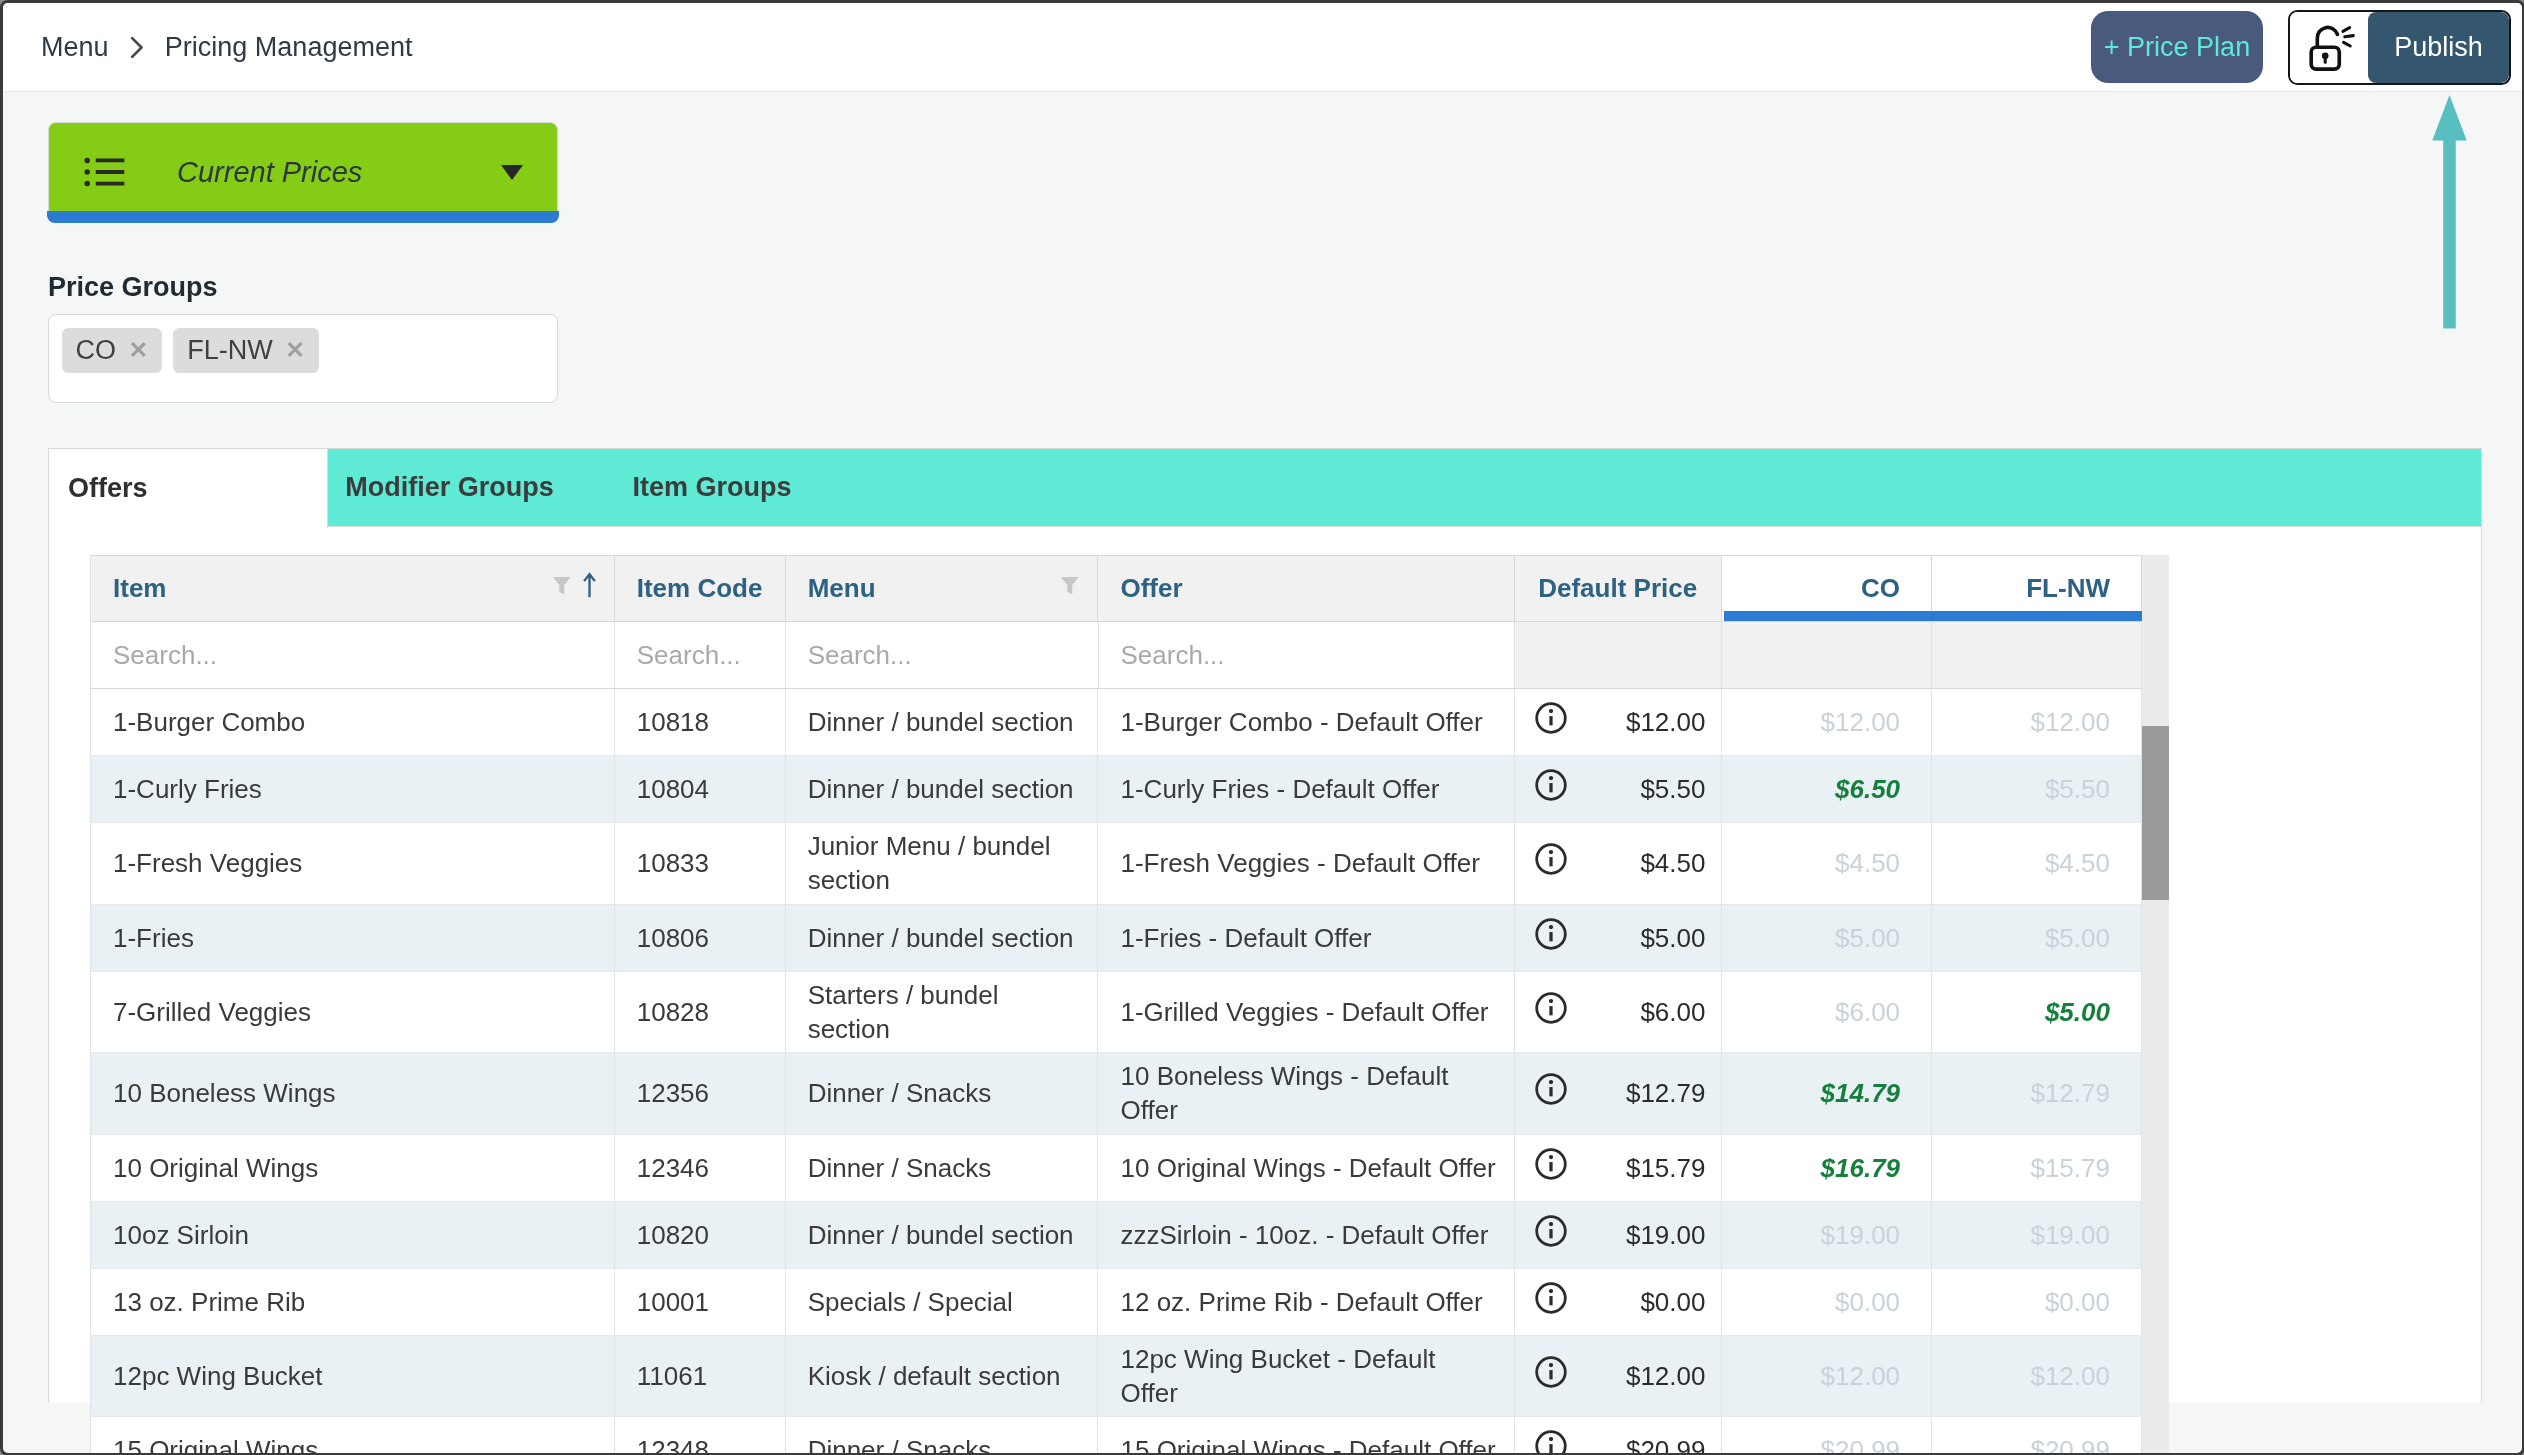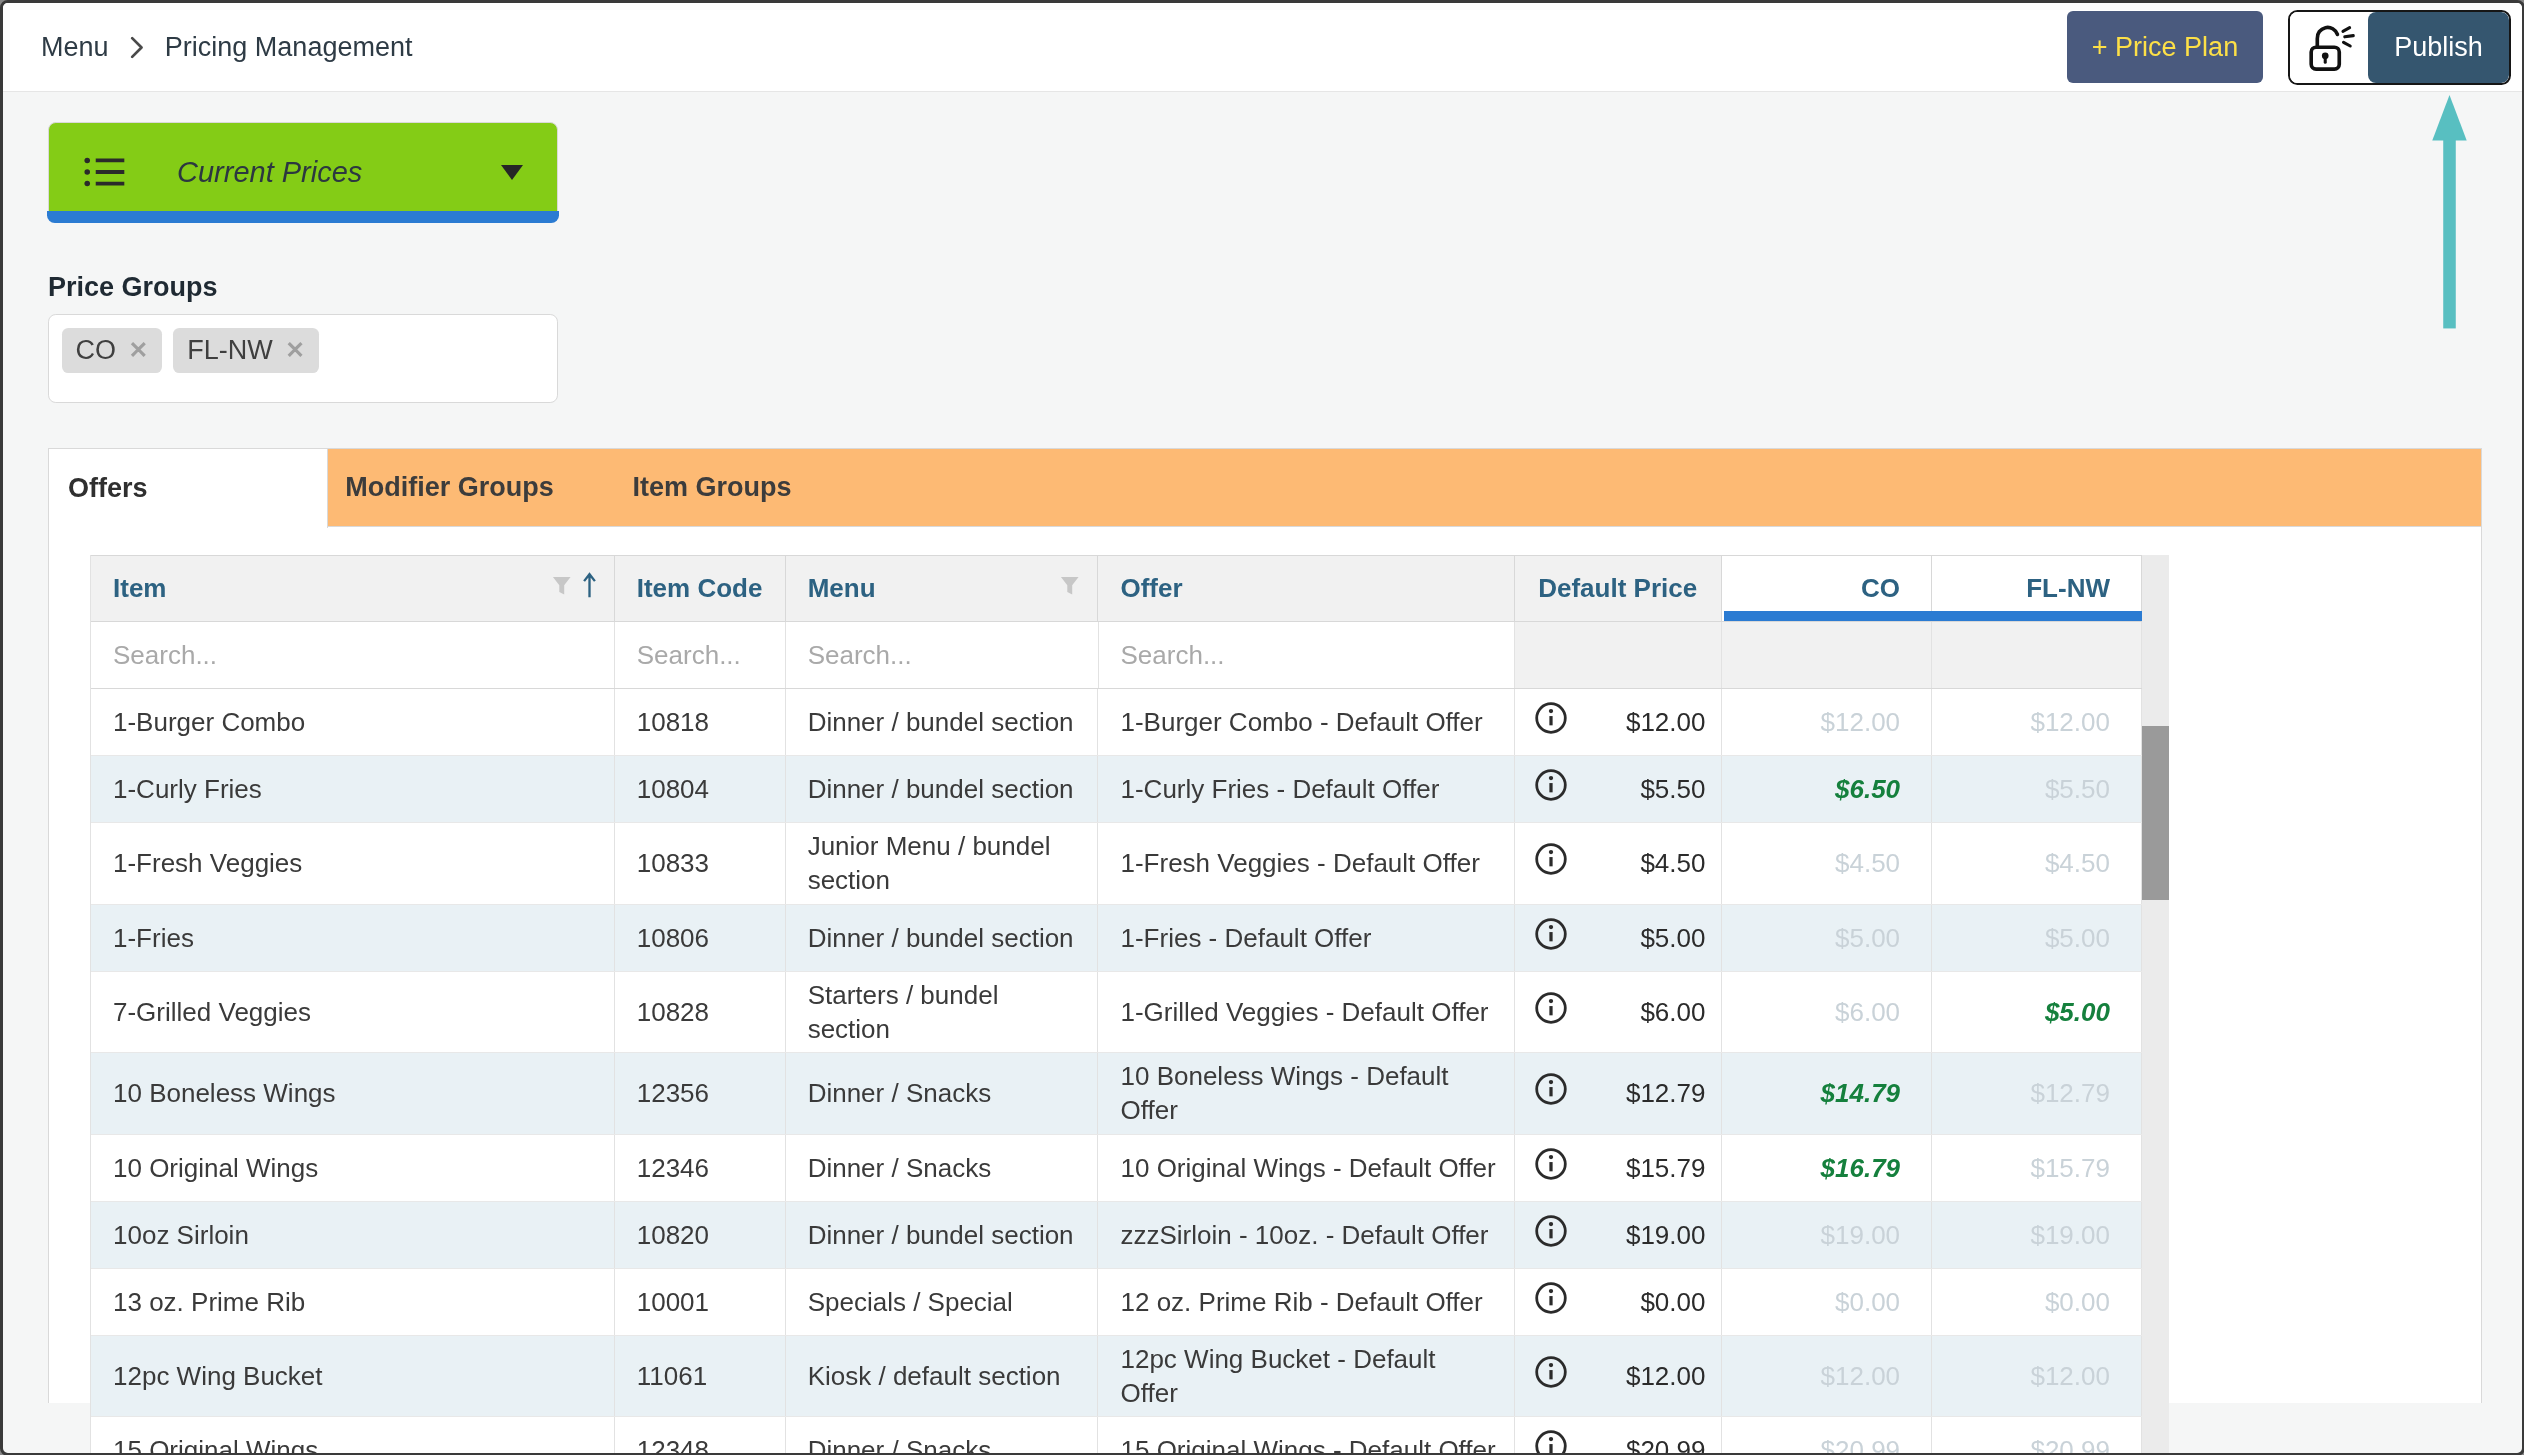--- a/index.html
+++ b/index.html
@@ -11,22 +11,22 @@
   
   #topbar{
     height:89px;background:#ffffff;border-bottom:1.6px solid #e6e6e6;
     display:flex;align-items:center;padding:0 11px 0 38px;
   }
   .crumbs{display:flex;align-items:center;gap:20.3px;font-size:27px;color:#2e3b45;}
   .crumb{cursor:default;}
   .crumb-sep svg{display:block;}
   #topbar .spacer{flex:1;}
   .btn-price-plan{
-    background:#4a5a7e;color:#fde047;font-size:27px;border:none;border-radius:6px;
-    width:196px;height:72px;display:flex;align-items:center;justify-content:center;gap:7.8px;
+    background:#4a5a7e;color:#5eead4;font-size:27px;border:none;border-radius:17px;
+    width:172px;height:72px;display:flex;align-items:center;justify-content:center;gap:7.8px;
     cursor:pointer;
   }
   .publish-group{
     margin-left:25px;display:flex;height:75px;border:2.3px solid #161616;border-radius:9.4px;
     overflow:hidden;background:#fff;
   }
   .lock-seg{width:78px;display:flex;align-items:center;justify-content:center;background:#fff;}
   .publish-seg{
     width:141px;background:#35566f;color:#fff;font-size:27px;
     display:flex;align-items:center;justify-content:center;cursor:pointer;border-radius:8px;
@@ -54,21 +54,21 @@
     border-radius:7.8px;display:flex;align-items:flex-start;padding:12.5px;gap:11px;
   }
   .chip{
     background:#dcdcdc;border-radius:6.3px;height:45px;display:flex;align-items:center;
     padding:0 14px;gap:12.5px;font-size:27px;color:#3f3f3f;
   }
   .chip .chip-x{color:#9f9f9f;font-size:23.5px;font-weight:700;cursor:pointer;}
   
   .panel{margin-top:45px;width:2434px;height:955px;background:#fff;
     border:1.6px solid #d9d9d9;border-bottom:none;}
-  .tabstrip{display:flex;background:#fdba74;border-bottom:1.6px solid #d9d9d9;height:78px;}
+  .tabstrip{display:flex;background:#5eead4;border-bottom:1.6px solid #d9d9d9;height:78px;}
   .tab{display:flex;align-items:center;font-size:27px;font-weight:600;color:#3c3c3c;cursor:pointer;}
   .tab.t-offers{width:279px;padding-left:19px;background:#fff;font-weight:700;color:#2f2f2f;
     border-right:1.6px solid #d9d9d9;margin-bottom:-1.6px;}
   .tab.t-mod{width:243px;justify-content:center;}
   .tab.t-item{width:282px;justify-content:center;}
   
   .tablewrap{position:relative;margin:28px 0 0 41px;}
   .ptable{width:2052px;border-left:1.6px solid #e2e2e2;}
   .trow{display:flex;min-height:67px;background:#fff;border-bottom:1.6px solid #e8e8e8;}
   .trow.alt{background:#e9f1f5;}

